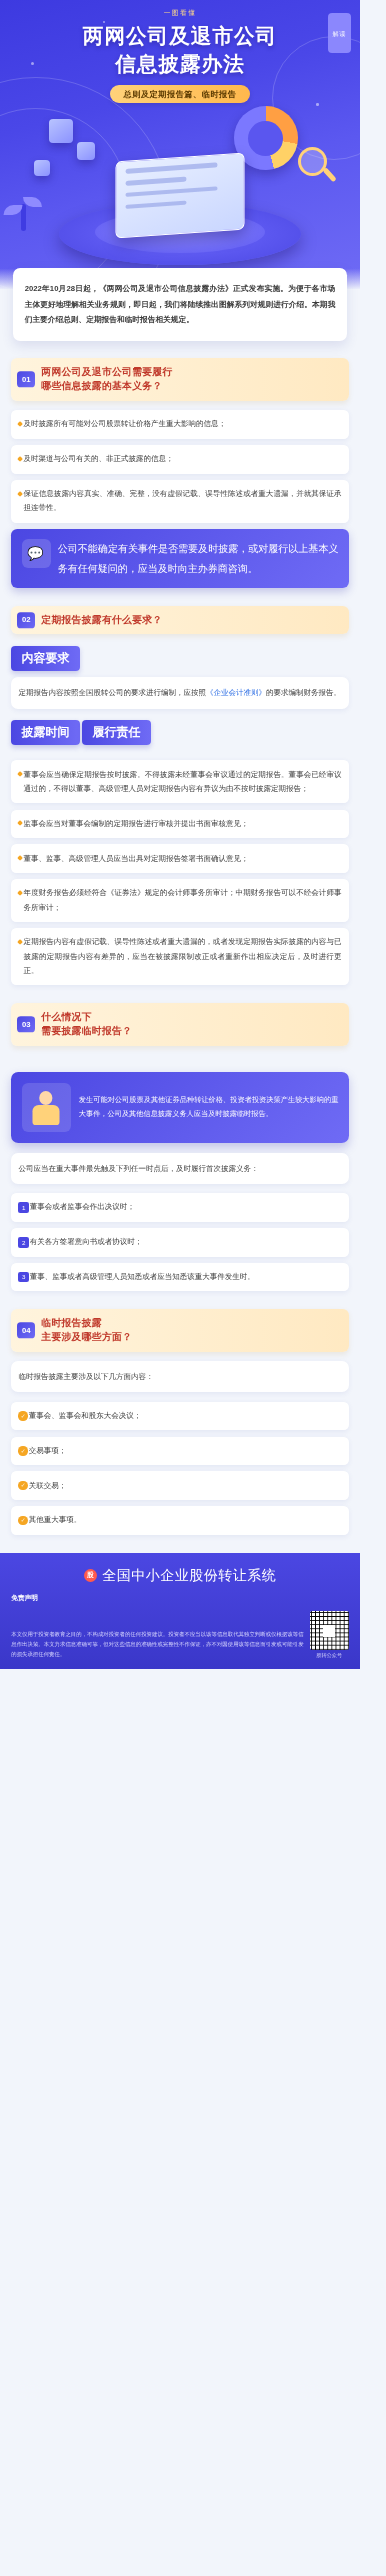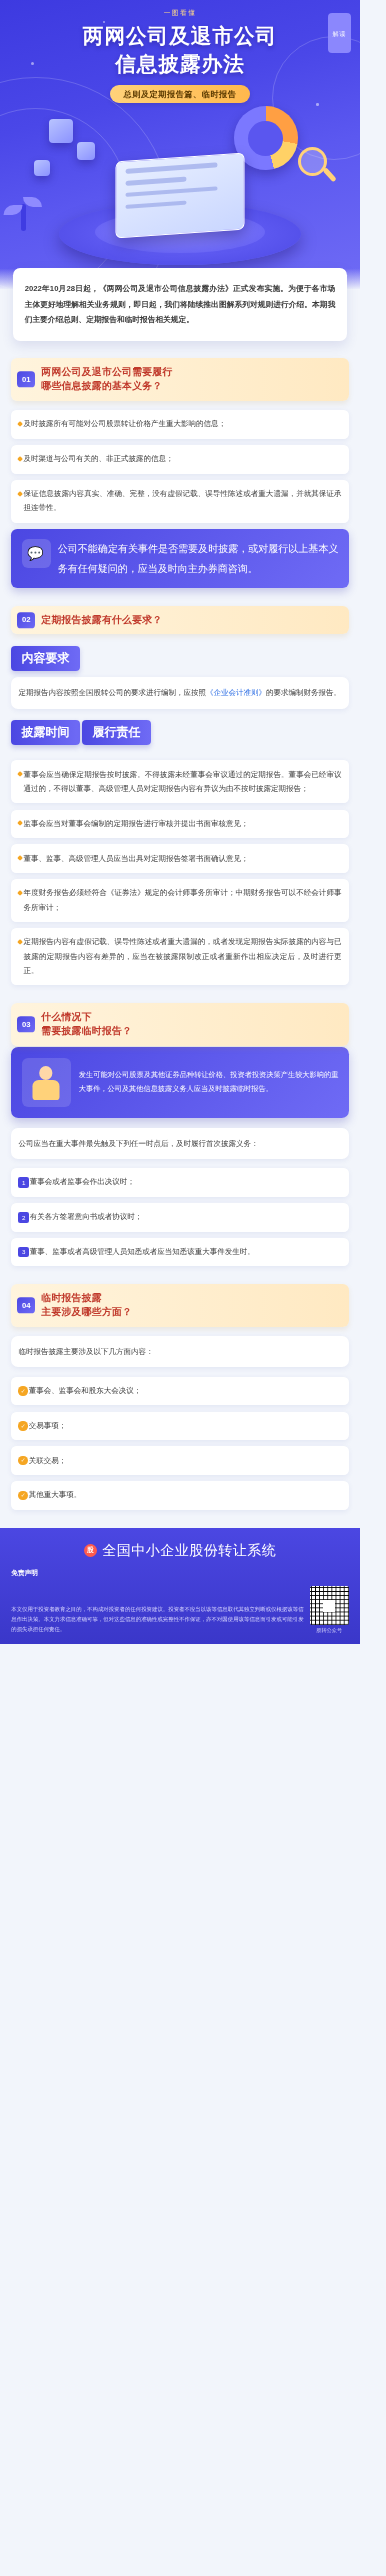--- a/index.html
+++ b/index.html
@@ -179,21 +179,21 @@
   }
   .para{
     background:#fff; border-radius:7px; padding:8.2px 7.2px;
     box-shadow:0 1.5px 5.2px rgba(70,80,160,.08);
     font-size:7.5px; line-height:2; color:#3b3b3b; text-align:justify;
   }
   .para .hl{ color:#2f6fe4; }
 
   
   .illus-box{
-    margin-top:1px; background:linear-gradient(135deg,#4b47e2,#6f6bf5);
+    margin-top:26px; background:linear-gradient(135deg,#4b47e2,#6f6bf5);
     border-radius:7.2px; padding:11.3px 10.3px; color:#fff;
     display:flex; gap:8.2px; align-items:center;
     box-shadow:0 4.1px 9.3px rgba(60,60,180,.25);
   }
   .illus-box .person{
     flex:0 0 auto; width:49px;height:49px;border-radius:6.2px;
     background:rgba(255,255,255,.14); position:relative;
   }
   .illus-box .person .head{
     position:absolute; left:50%; top:8.2px; transform:translateX(-50%);

